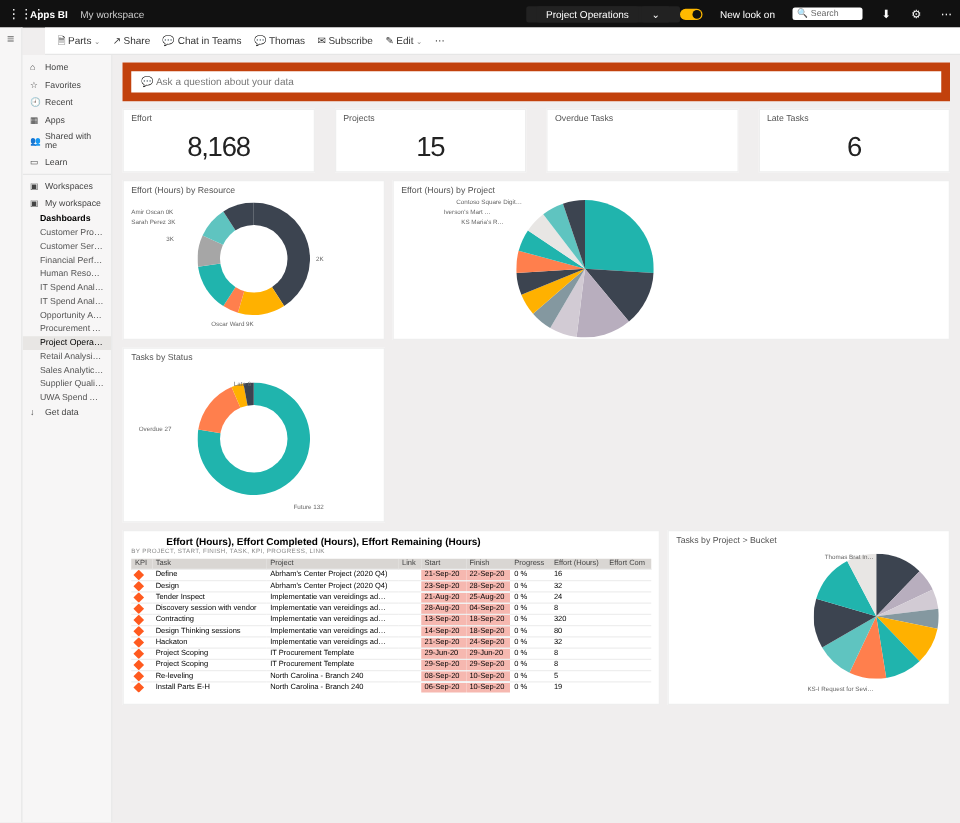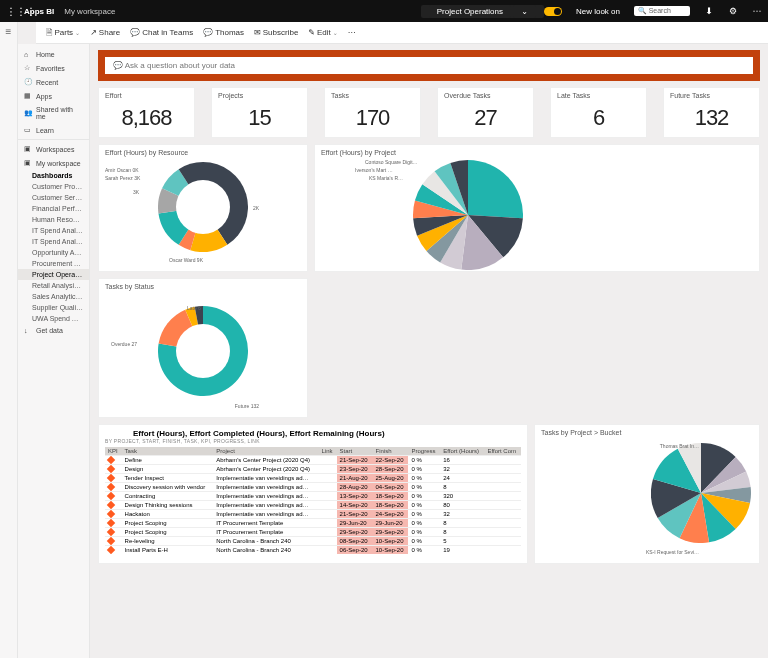--- a/index.html
+++ b/index.html
@@ -172,34 +172,25 @@
         <div class="cards" id="cards-row">
             <div class="card">
               <div class="t">Effort</div>
               <div class="v">8,168</div>
             </div>
             <div class="card">
               <div class="t">Projects</div>
               <div class="v">15</div>
             </div>
             <div class="card">
-              <div class="t">Tasks</div>
-              <div class="v">170</div>
-            </div>
-            <div class="card">
               <div class="t">Overdue Tasks</div>
-              <div class="v">27</div>
             </div>
             <div class="card">
               <div class="t">Late Tasks</div>
               <div class="v">6</div>
-            </div>
-            <div class="card">
-              <div class="t">Future Tasks</div>
-              <div class="v">132</div>
             </div>
           </div>
 
         <div class="row">
           <div class="panel p1">
             <div class="pt">Effort (Hours) by Resource</div>
             <div class="donut" id="donut1"><svg viewBox="0 0 100 100">
                   <path d="M50,50 L50,0 A50,50 0 0 1 77.03204087277987,92.06267664155907 Z" fill="#3c4450"></path>
                   <path d="M50,50 L77.03204087277987,92.06267664155907 A50,50 0 0 1 35.91337215792851,97.97464868072487 Z" fill="#ffb100"></path>
                   <path d="M50,50 L35.91337215792851,97.97464868072487 A50,50 0 0 1 22.967959127220123,92.06267664155905 Z" fill="#ff7f4d"></path>

